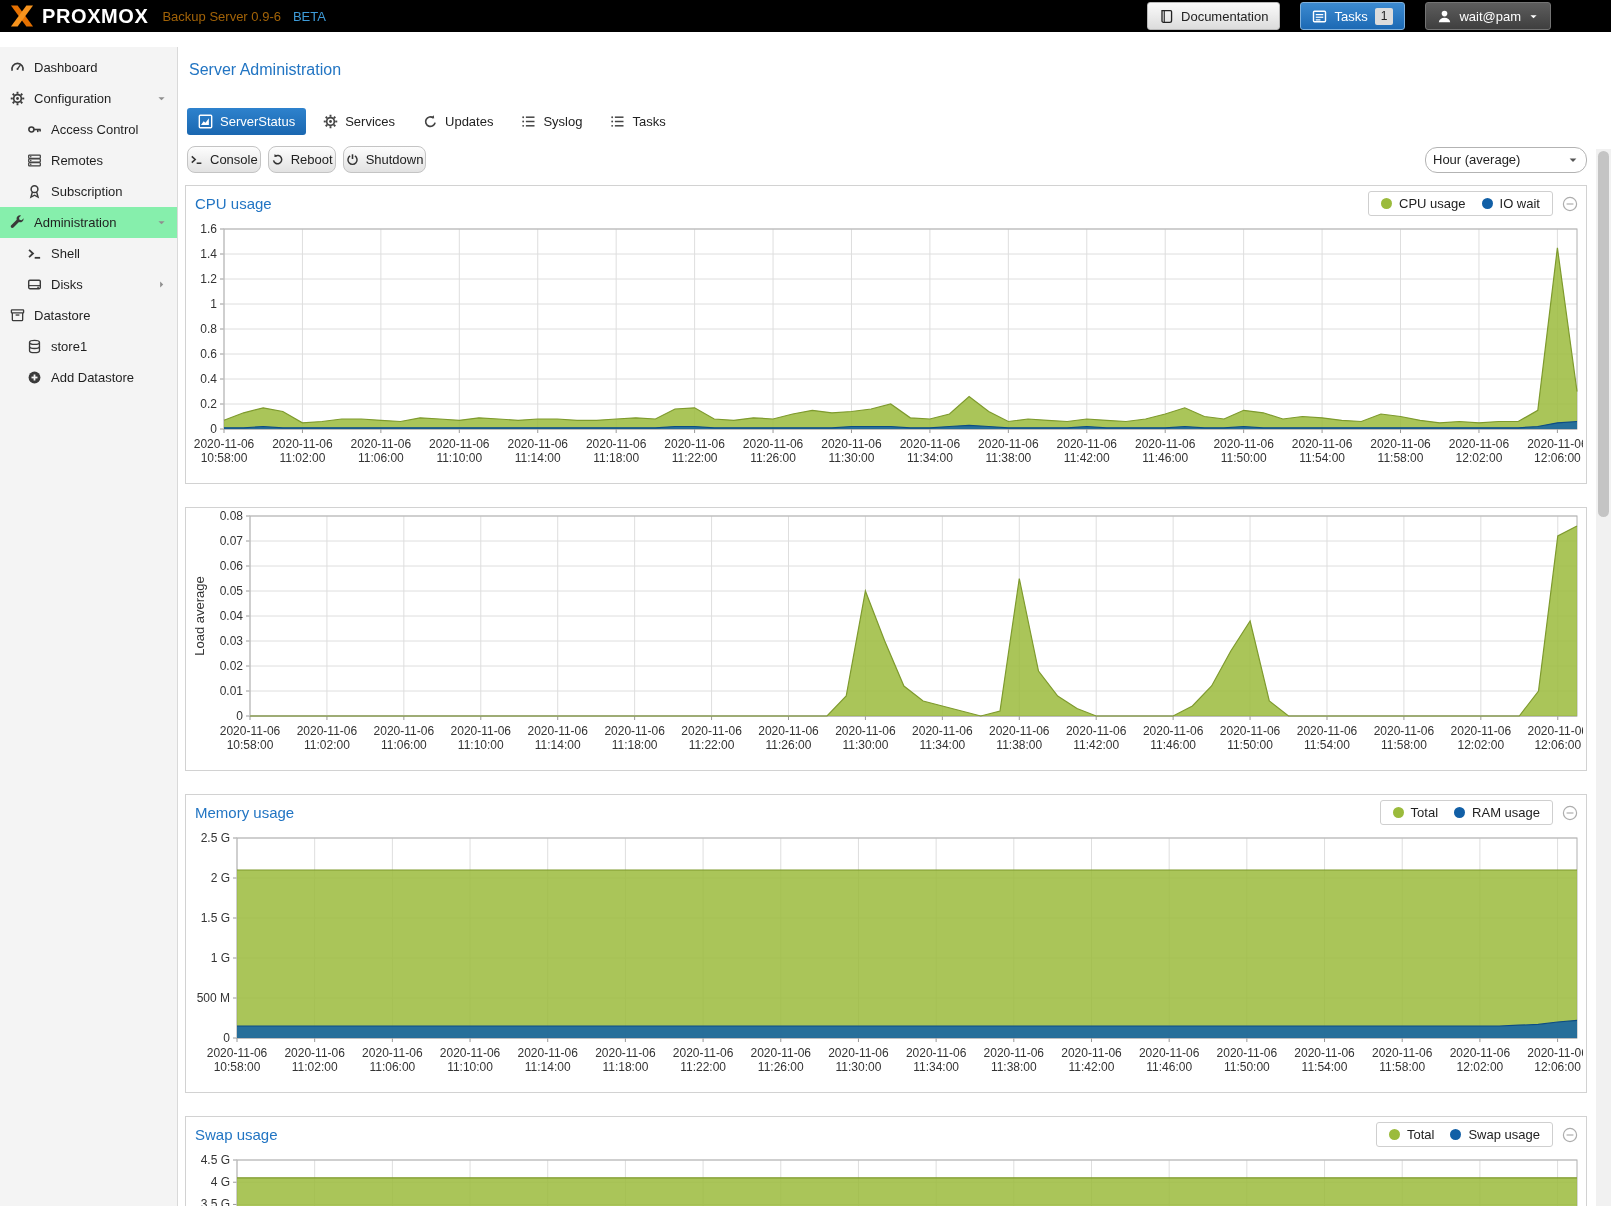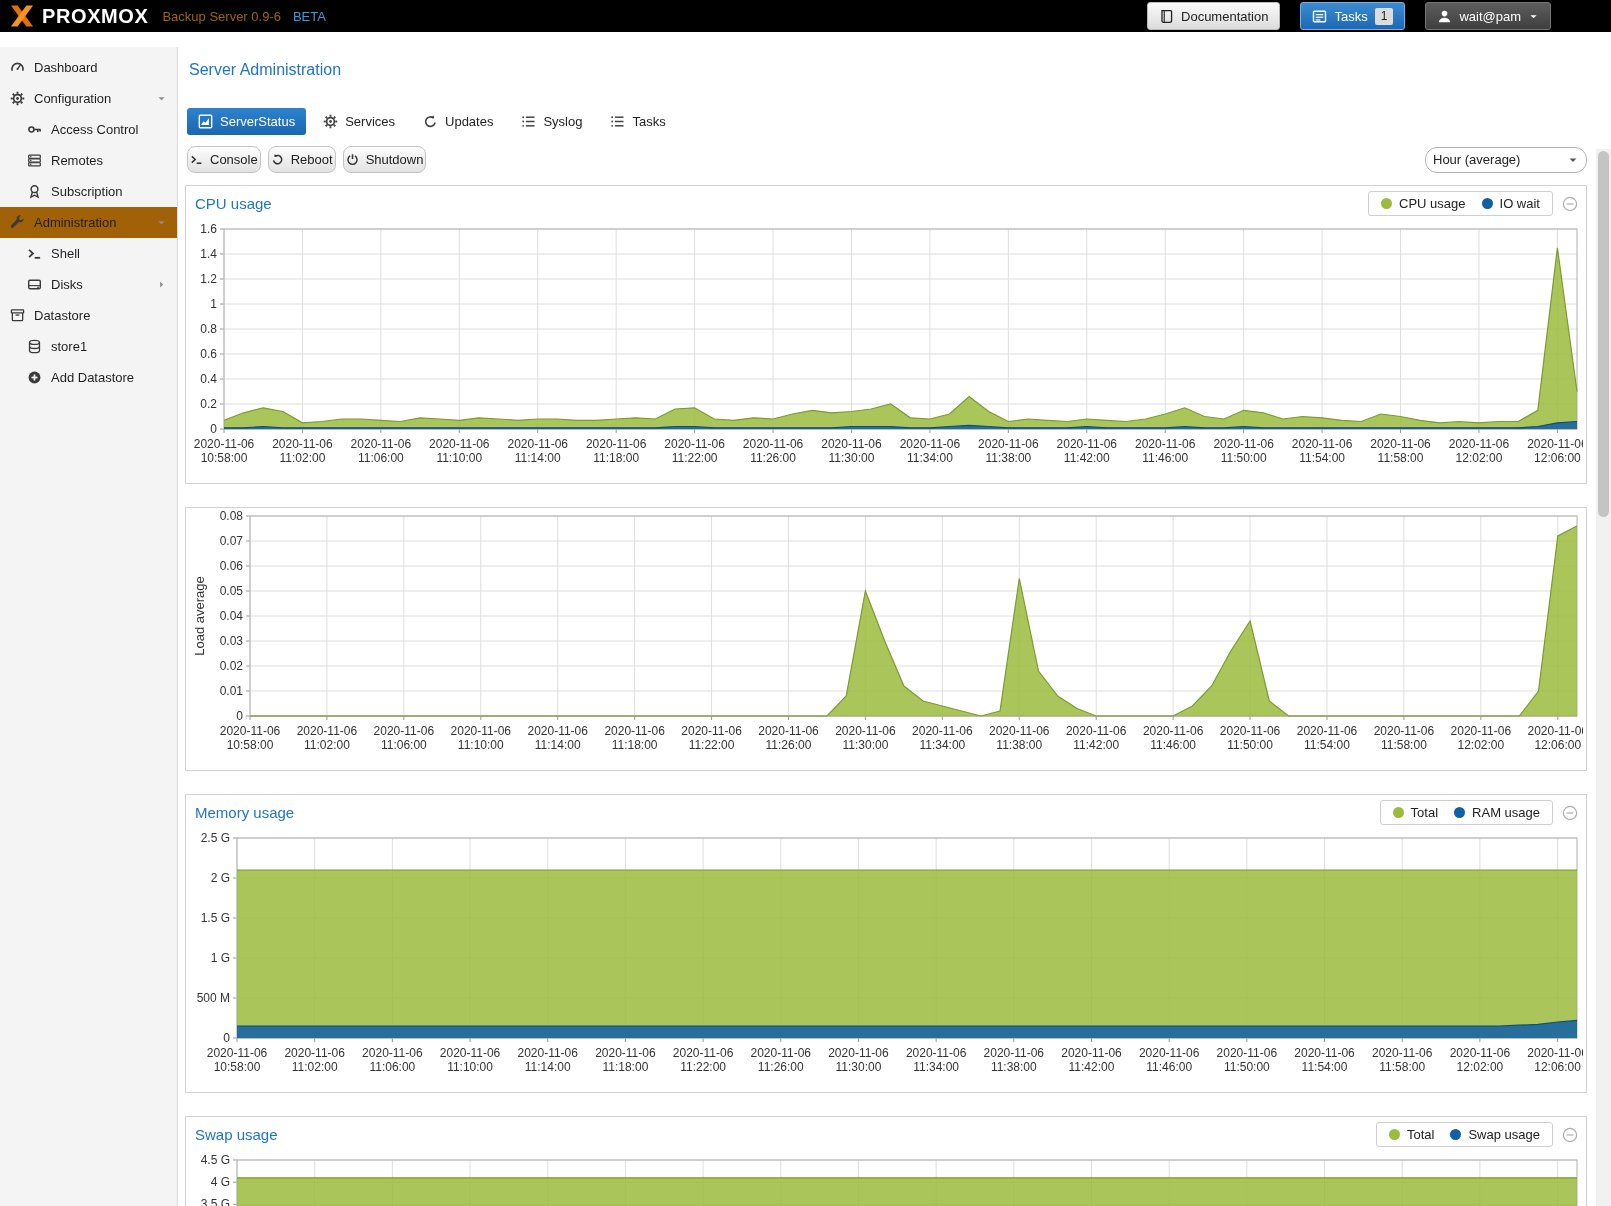--- a/index.html
+++ b/index.html
@@ -25,21 +25,21 @@
   .bicon svg{width:15px;height:15px;display:block}
   .caret-sm svg{width:11px;height:11px}
   .badge{background:#dcdcdc;color:#222;border-radius:2px;padding:1px 6px;font-size:12px;line-height:15px}
 
   
   .sidebar{position:absolute;top:47px;left:0;width:178px;bottom:0;background:#f4f4f4;
            border-right:1px solid #d9d9d9;padding-top:5px}
   .side-item{height:31px;display:flex;align-items:center;padding:0 10px;font-size:13px;
              color:#1f1f1f;cursor:pointer}
   .side-item.lvl1{padding-left:27px}
-  .side-item.selected{background:#a16207}
+  .side-item.selected{background:#86efac}
   .sicon{width:17px;margin-right:7px;color:#3a3a3a;display:flex;flex:none}
   .sicon svg{width:15px;height:15px;display:block}
   .caret{margin-left:auto;color:#8f8f8f;display:flex}
   .caret svg{width:11px;height:11px;display:block}
 
   
   .main{position:absolute;left:179px;top:47px;right:0;bottom:0;background:#fff;
         padding:0 24px 0 6px;overflow:hidden}
   .page-title{color:#2275c3;font-size:16px;font-weight:normal;margin:14px 0 29px 4px}
   .tabbar{display:flex;align-items:center;gap:6px;margin-left:2px}

